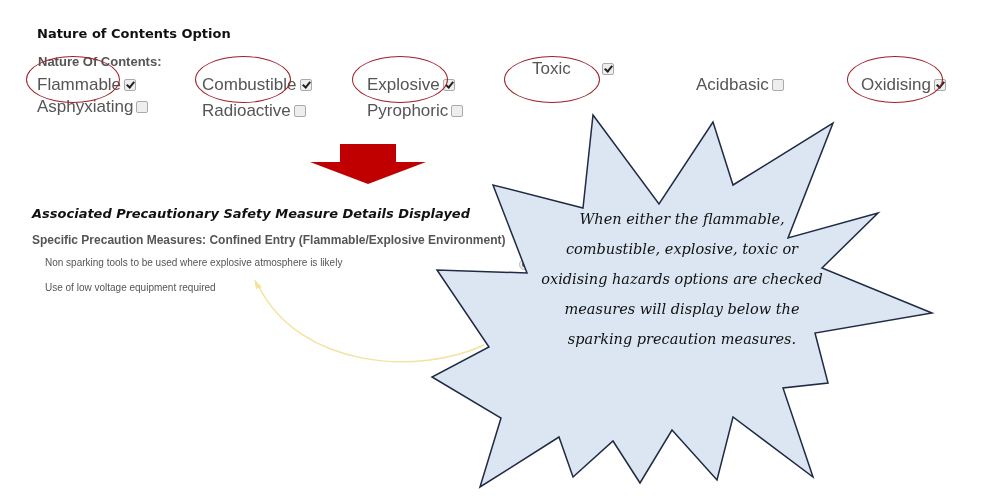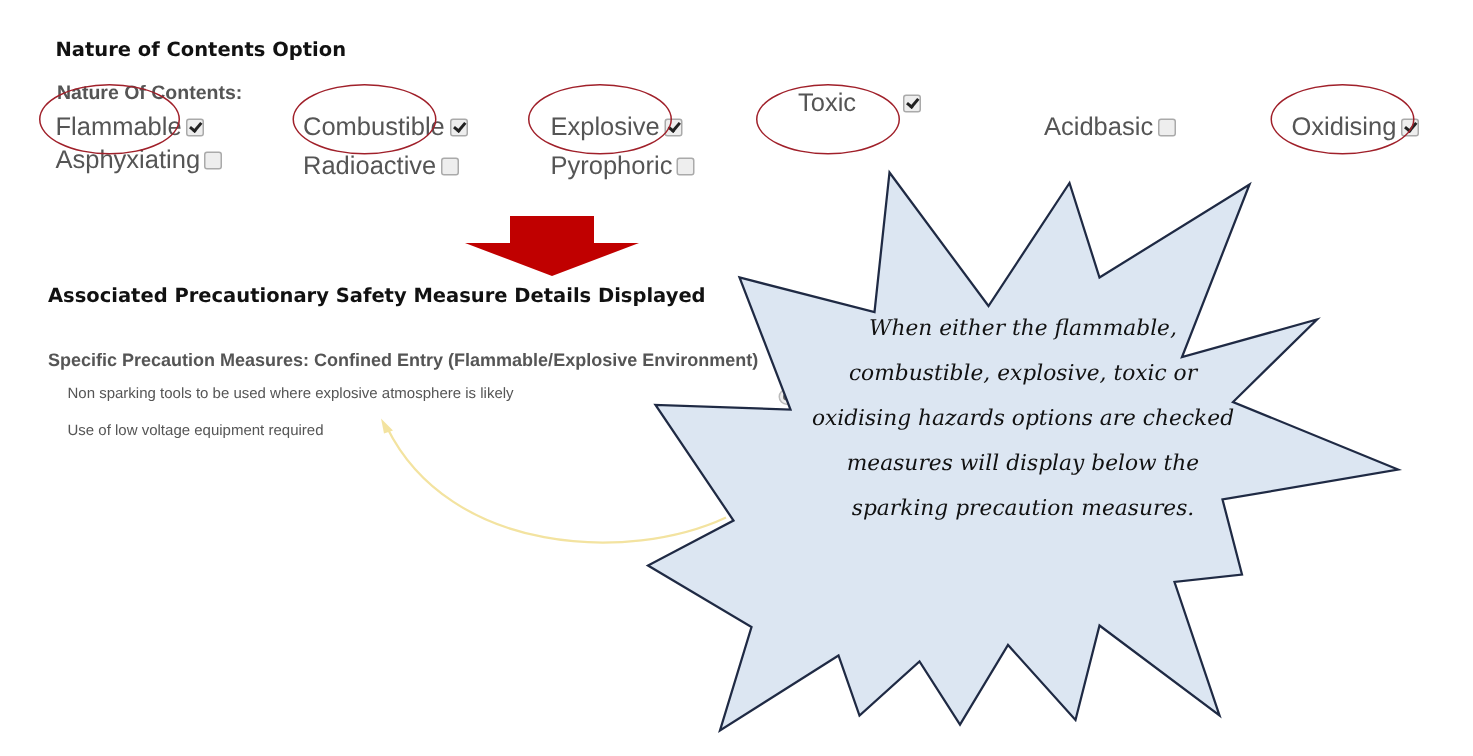--- a/index.html
+++ b/index.html
@@ -65,21 +65,21 @@
 <div class="abs ellipse" style="left:26px; top:56px; width:92px; height:45px;"></div>
 <div class="abs ellipse" style="left:195px; top:56px; width:94px; height:45px;"></div>
 <div class="abs ellipse" style="left:352px; top:56px; width:94px; height:45px;"></div>
 <div class="abs ellipse" style="left:504px; top:56px; width:94px; height:45px;"></div>
 <div class="abs ellipse" style="left:847px; top:56px; width:94px; height:45px;"></div>
 
 <svg class="abs" style="left:306px; top:140px;" width="124" height="46">
   <polygon points="34,4 90,4 90,22 120,22 62,44 4,22 34,22" fill="#c00000"></polygon>
 </svg>
 
-<div class="abs h1" style="left:32px; top:190px;">Associated Precautionary Safety Measure Details Displayed</div>
+<div class="abs h1" style="left:32px; top:206px;font-style:italic;">Associated Precautionary Safety Measure Details Displayed</div>
 <div class="abs sub" style="left:32px; top:233px;">Specific Precaution Measures: Confined Entry (Flammable/Explosive Environment)</div>
 <div class="abs measure" style="left:45px; top:257px;">Non sparking tools to be used where explosive atmosphere is likely</div>
 <div class="abs measure" style="left:45px; top:282px;">Use of low voltage equipment required</div>
 <div class="abs radio" style="left:519px; top:259px;"></div>
 
 <svg class="abs" style="left:0; top:0;" width="982" height="504">
   <path d="M484,345 C420,375 300,370 258,285" fill="none" stroke="#f3e3a0" stroke-width="1.5"></path>
   <polygon points="254,279 262,287 256,289" fill="#f3e3a0"></polygon>
 </svg>
 

